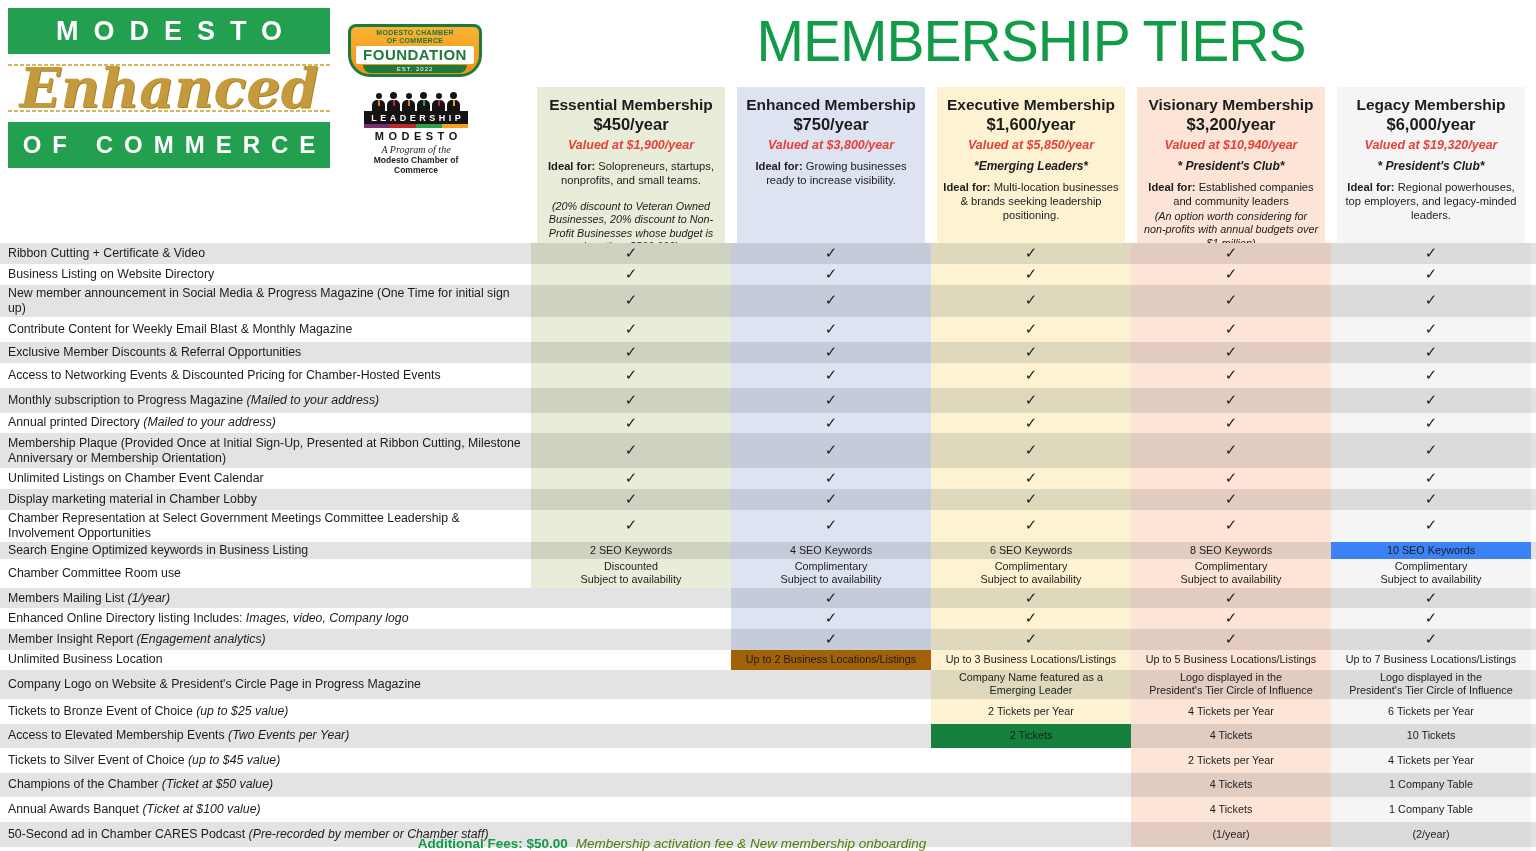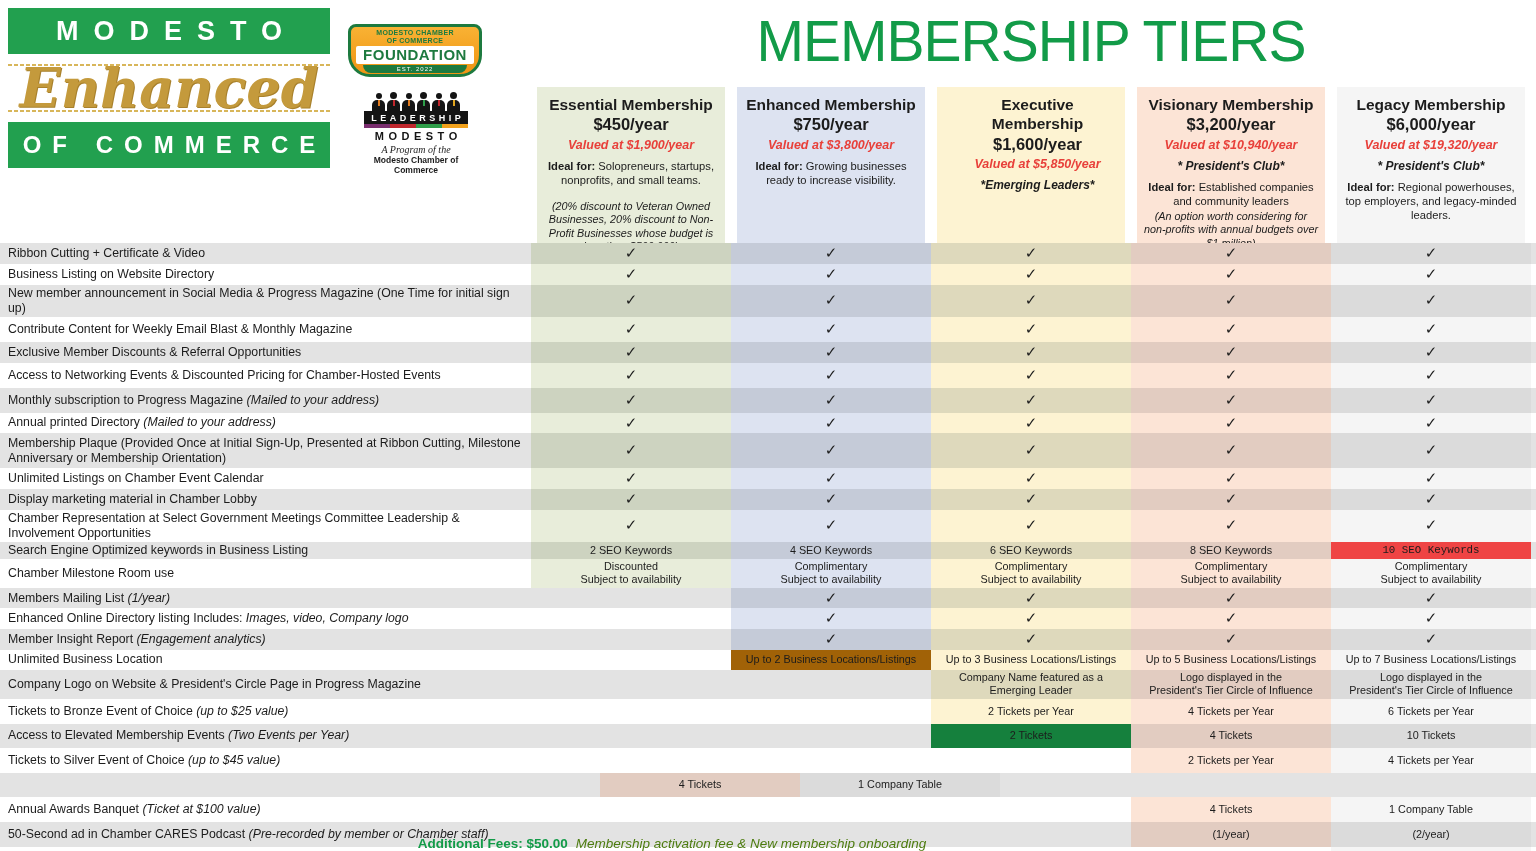--- a/index.html
+++ b/index.html
@@ -151,25 +151,26 @@
     <div class="t-valued">Valued at $1,900/year</div>
     <div class="t-ideal"><b>Ideal for:</b> <span>Solopreneurs, startups, nonprofits, and small teams.</span></div>
     <div class="t-note gap">(20% discount to Veteran Owned Businesses, 20% discount to Non-Profit Businesses whose budget is less than $500,000)</div>
   </div>
   <div class="tier-box" style="left: 737px; background: rgb(221, 227, 241);">
     <div class="t-name">Enhanced Membership</div>
     <div class="t-price">$750/year</div>
     <div class="t-valued">Valued at $3,800/year</div>
     <div class="t-ideal"><b>Ideal for:</b> <span>Growing businesses ready to increase visibility.</span></div>
   </div>
-  <div class="tier-box" style="left: 937px; background: rgb(253, 243, 210); padding-left: 19px;">
+  <div class="tier-box" style="left: 937px; background: rgb(253, 243, 210);">
     <div class="t-name">Executive Membership</div>
     <div class="t-price">$1,600/year</div>
     <div class="t-valued">Valued at $5,850/year</div>
     <div class="t-club">*Emerging Leaders*</div>
+    <div class="t-ideal"><b>Ideal for:</b> <span>Multi-location businesses &amp; brands seeking leadership positioning.</span></div>
   </div>
   <div class="tier-box" style="left: 1137px; background: rgb(252, 228, 214);">
     <div class="t-name">Visionary Membership</div>
     <div class="t-price">$3,200/year</div>
     <div class="t-valued">Valued at $10,940/year</div>
     <div class="t-club">* President's Club*</div>
     <div class="t-ideal"><b>Ideal for:</b> <span>Established companies and community leaders</span></div>
     <div class="t-note">(An option worth considering for non-profits with annual budgets over $1 million)</div>
   </div>
   <div class="tier-box" style="left: 1337px; background: rgb(245, 245, 245);">
@@ -304,25 +305,25 @@
         <div class="cell data check" style="background: rgb(245, 245, 245);">✓</div>
       </div>
       <div class="row" style="background: rgb(227, 227, 227); min-height: 16px;">
         <div class="cell label">
           <span>Search Engine Optimized keywords in Business Listing</span>
         </div>
         <div class="cell data" style="background: rgb(205, 211, 192);">2 SEO Keywords</div>
         <div class="cell data" style="background: rgb(197, 203, 216);">4 SEO Keywords</div>
         <div class="cell data" style="background: rgb(222, 217, 188);">6 SEO Keywords</div>
         <div class="cell data" style="background: rgb(226, 204, 193);">8 SEO Keywords</div>
-        <div class="cell data" style="background: #ef4444; font-family: Liberation Mono, monospace;">10 SEO Keywords</div>
+        <div class="cell data" style="background: #3b82f6;">10 SEO Keywords</div>
       </div>
       <div class="row" style="background: rgb(255, 255, 255); min-height: 27px;">
         <div class="cell label">
-          <span>Chamber Milestone Room use</span>
+          <span>Chamber Committee Room use</span>
         </div>
         <div class="cell data" style="background: rgb(232, 237, 218);">Discounted
 Subject to availability</div>
         <div class="cell data" style="background: rgb(221, 227, 241);">Complimentary
 Subject to availability</div>
         <div class="cell data" style="background: rgb(253, 243, 210);">Complimentary
 Subject to availability</div>
         <div class="cell data" style="background: rgb(252, 228, 214);">Complimentary
 Subject to availability</div>
         <div class="cell data" style="background: rgb(245, 245, 245);">Complimentary
@@ -411,20 +412,24 @@
           <span>Tickets to Silver Event of Choice</span>
           <span class="it">&nbsp;(up to $45 value)</span>
         </div>
         <div class="cell data"></div>
         <div class="cell data"></div>
         <div class="cell data"></div>
         <div class="cell data" style="background: rgb(252, 228, 214);">2 Tickets per Year</div>
         <div class="cell data" style="background: rgb(245, 245, 245);">4 Tickets per Year</div>
       </div>
       <div class="row" style="background: rgb(227, 227, 227); min-height: 24px;">
+        <div class="cell label">
+          <span>Champions of the Chamber</span>
+          <span class="it">&nbsp;(Ticket at $50 value)</span>
+        </div>
         <div class="cell data"></div>
         <div class="cell data"></div>
         <div class="cell data"></div>
         <div class="cell data" style="background: rgb(226, 204, 193);">4 Tickets</div>
         <div class="cell data" style="background: rgb(219, 219, 219);">1 Company Table</div>
       </div>
       <div class="row" style="background: rgb(255, 255, 255); min-height: 25px;">
         <div class="cell label">
           <span>Annual Awards Banquet</span>
           <span class="it">&nbsp;(Ticket at $100 value)</span>

